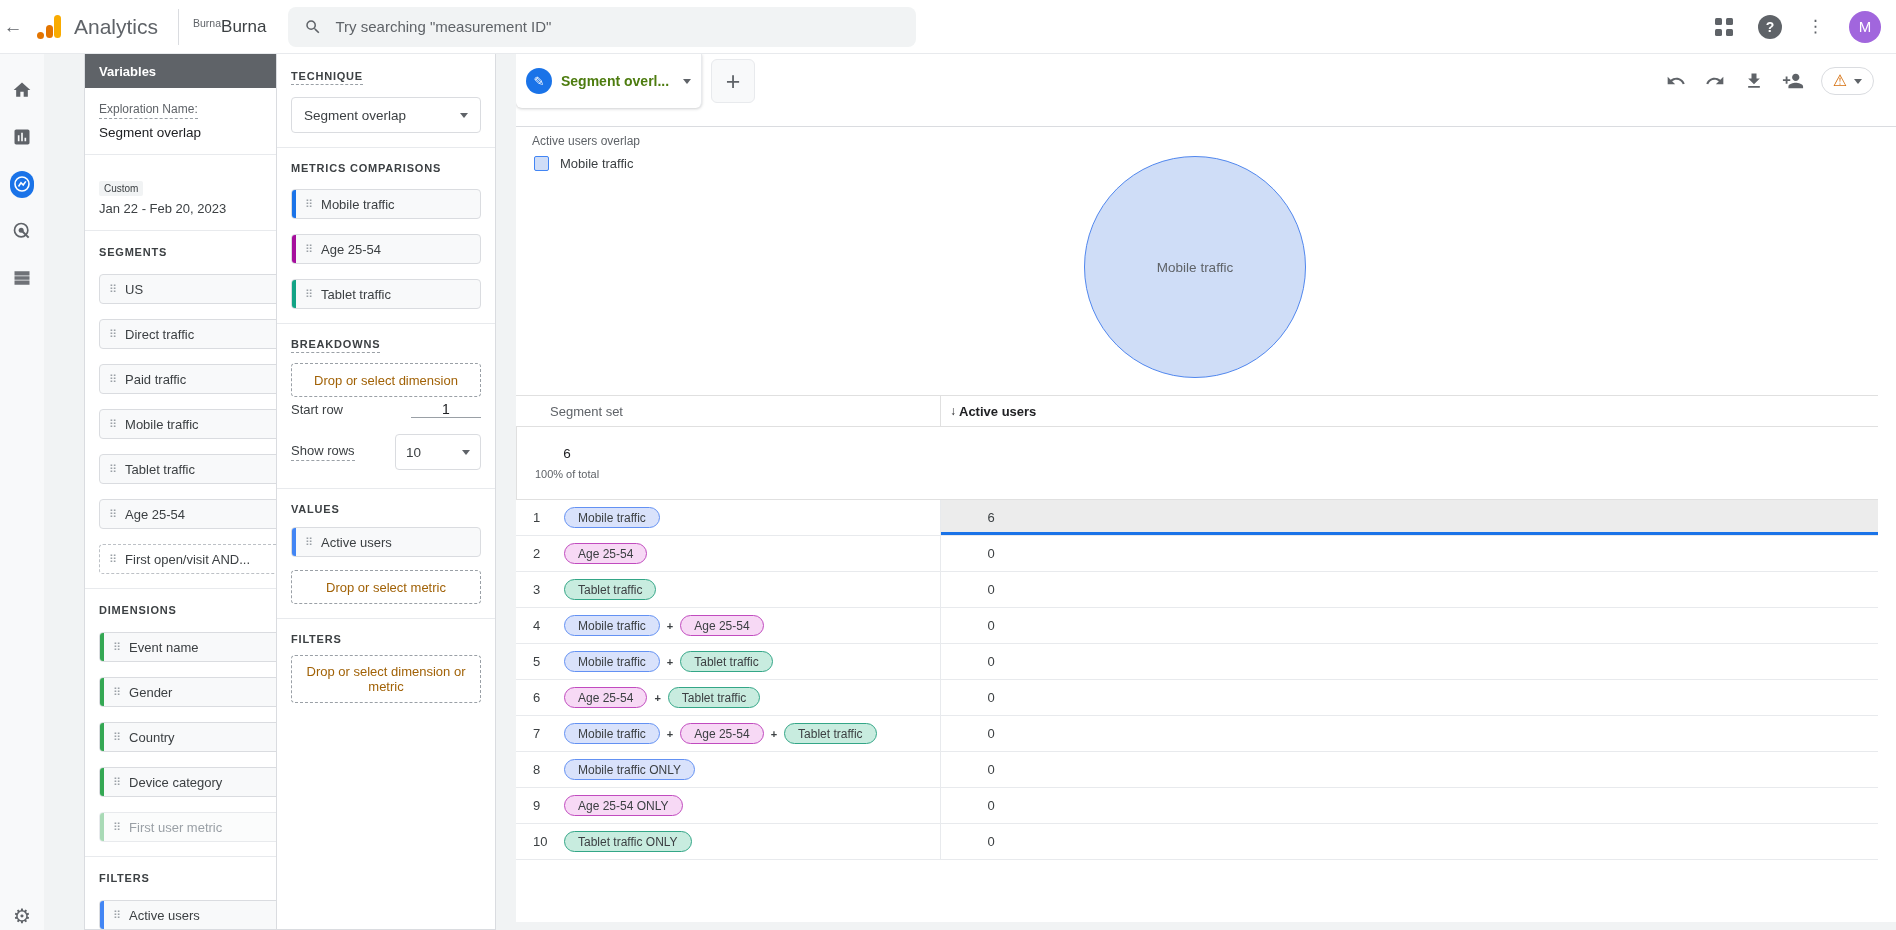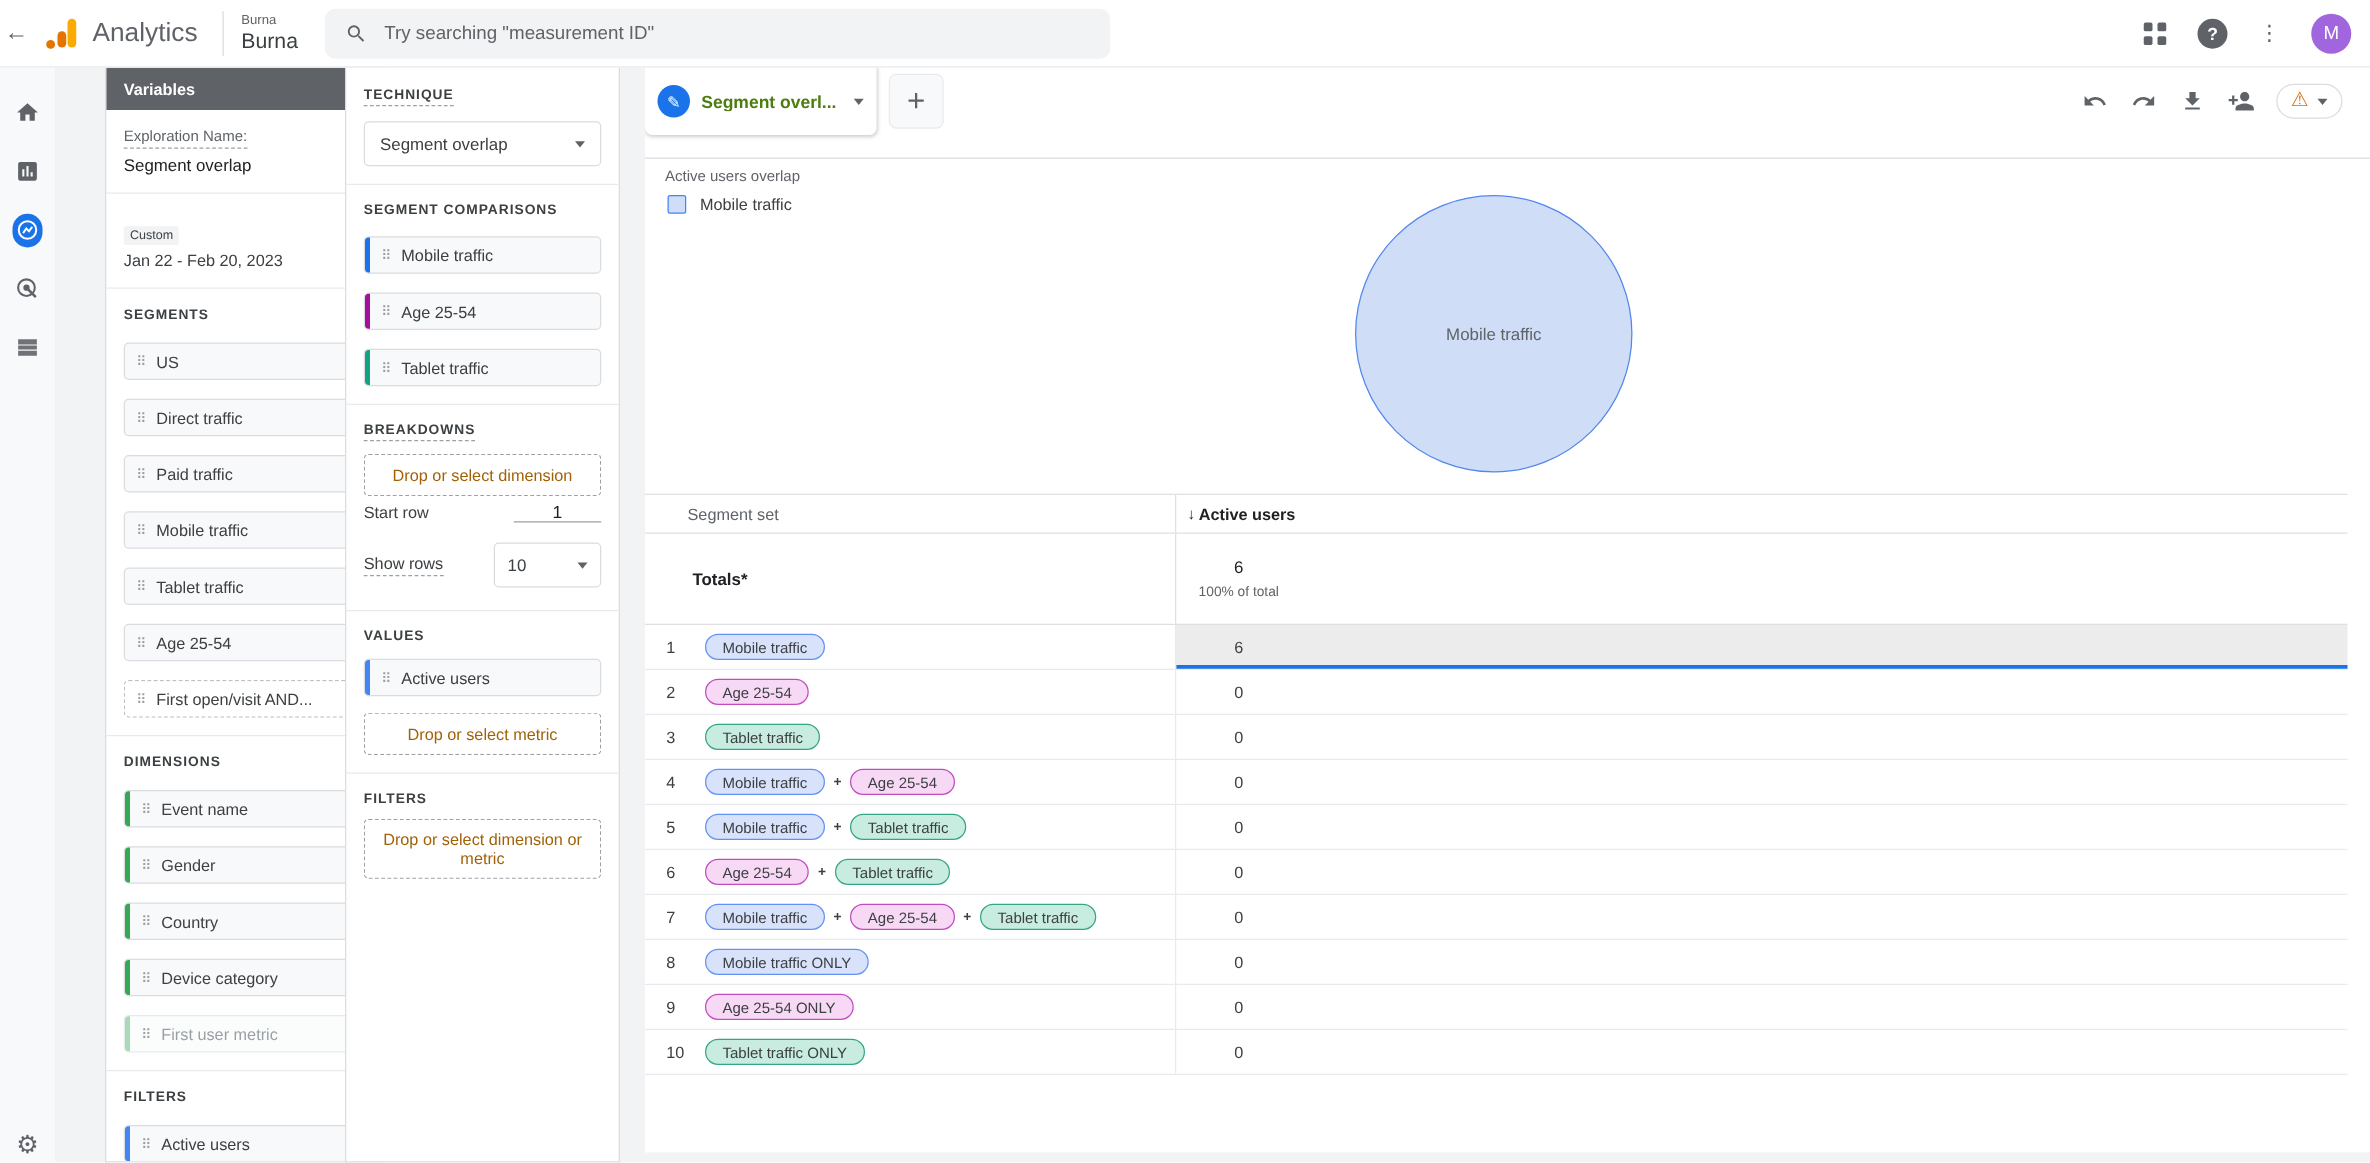--- a/index.html
+++ b/index.html
@@ -9,21 +9,21 @@
   
   .topbar { position:absolute; top:0; left:0; right:0; height:54px; background:#fff;
             border-bottom:1px solid #e8eaed; display:flex; align-items:center; z-index:9; }
   .back { width:26px; text-align:center; font-size:19px; color:#5f6368; cursor:pointer; }
   .ga-logo { position:relative; width:28px; height:28px; margin-left:10px; }
   .ga-logo .b1 { position:absolute; right:3px; top:2px; width:7px; height:23px; background:var(--logo-amber); border-radius:3.5px; }
   .ga-logo .b2 { position:absolute; left:10px; top:12px; width:7px; height:13px; background:var(--logo-orange); border-radius:3.5px; }
   .ga-logo .b3 { position:absolute; left:1px; bottom:2px; width:7px; height:7px; background:var(--logo-orange); border-radius:50%; }
   .app-name { font-size:21px; color:#5f6368; margin-left:10px; }
   .vline { width:1px; height:36px; background:#dadce0; margin:0 14px 0 20px; }
-  .property { display:flex; flex-direction:column; justify-content:center; cursor:pointer; }
+  .property { display:flex; flex-direction:row; justify-content:center; cursor:pointer; }
   .property .acct { font-size:10.5px; color:#5f6368; line-height:13px; }
   .property .prop { font-size:17px; color:#3c4043; line-height:20px; }
   .search { margin-left:22px; width:628px; height:40px; background:#f1f3f4; border-radius:8px;
             display:flex; align-items:center; padding:0 16px; gap:13px; }
   .search svg { flex:none; }
   .search input { border:none; outline:none; background:transparent; width:100%; font-size:15px;
                   font-family:"Liberation Sans",sans-serif; color:#3c4043; }
   .search input::placeholder { color:#5f6368; }
   .hdr-right { margin-left:auto; display:flex; align-items:center; gap:25px; padding-right:15px; }
   .apps-grid { width:18px; height:18px; display:grid; grid-template-columns:7px 7px; grid-template-rows:7px 7px; gap:4px; cursor:pointer; }
@@ -327,21 +327,21 @@
     <div class="sec-label" style="margin-top:16px">
       <span class="dashed-u">TECHNIQUE</span>
     </div>
     <div class="selectbox">
       <span>Segment overlap</span>
       <span class="caret"></span>
     </div>
     <div class="sep"></div>
 
     <div class="sec-label">
-      <span>SEGMENT COMPARISONS</span>
+      <span>METRICS COMPARISONS</span>
     </div>
     <div>
 
         <div class="item hasbar">
           <span class="bar" style="background: rgb(26, 115, 232);"></span>
           <span class="drag"></span>
           <span>Mobile traffic</span>
         </div>
 
         <div class="item hasbar">
@@ -447,21 +447,20 @@
 
   <div class="stable">
     <div class="srow thead">
       <div class="c1">Segment set</div>
       <div class="c2">
         <span class="sort-arrow">↓</span>
         <span>Active users</span>
       </div>
     </div>
     <div class="srow totals">
-      <div class="c1">Totals*</div>
       <div class="c2">
         <div class="valbox">
           <div class="tv">6</div>
           <div class="sub">100% of total</div>
         </div>
       </div>
     </div>
     <div>
 
         <div class="srow trow">

